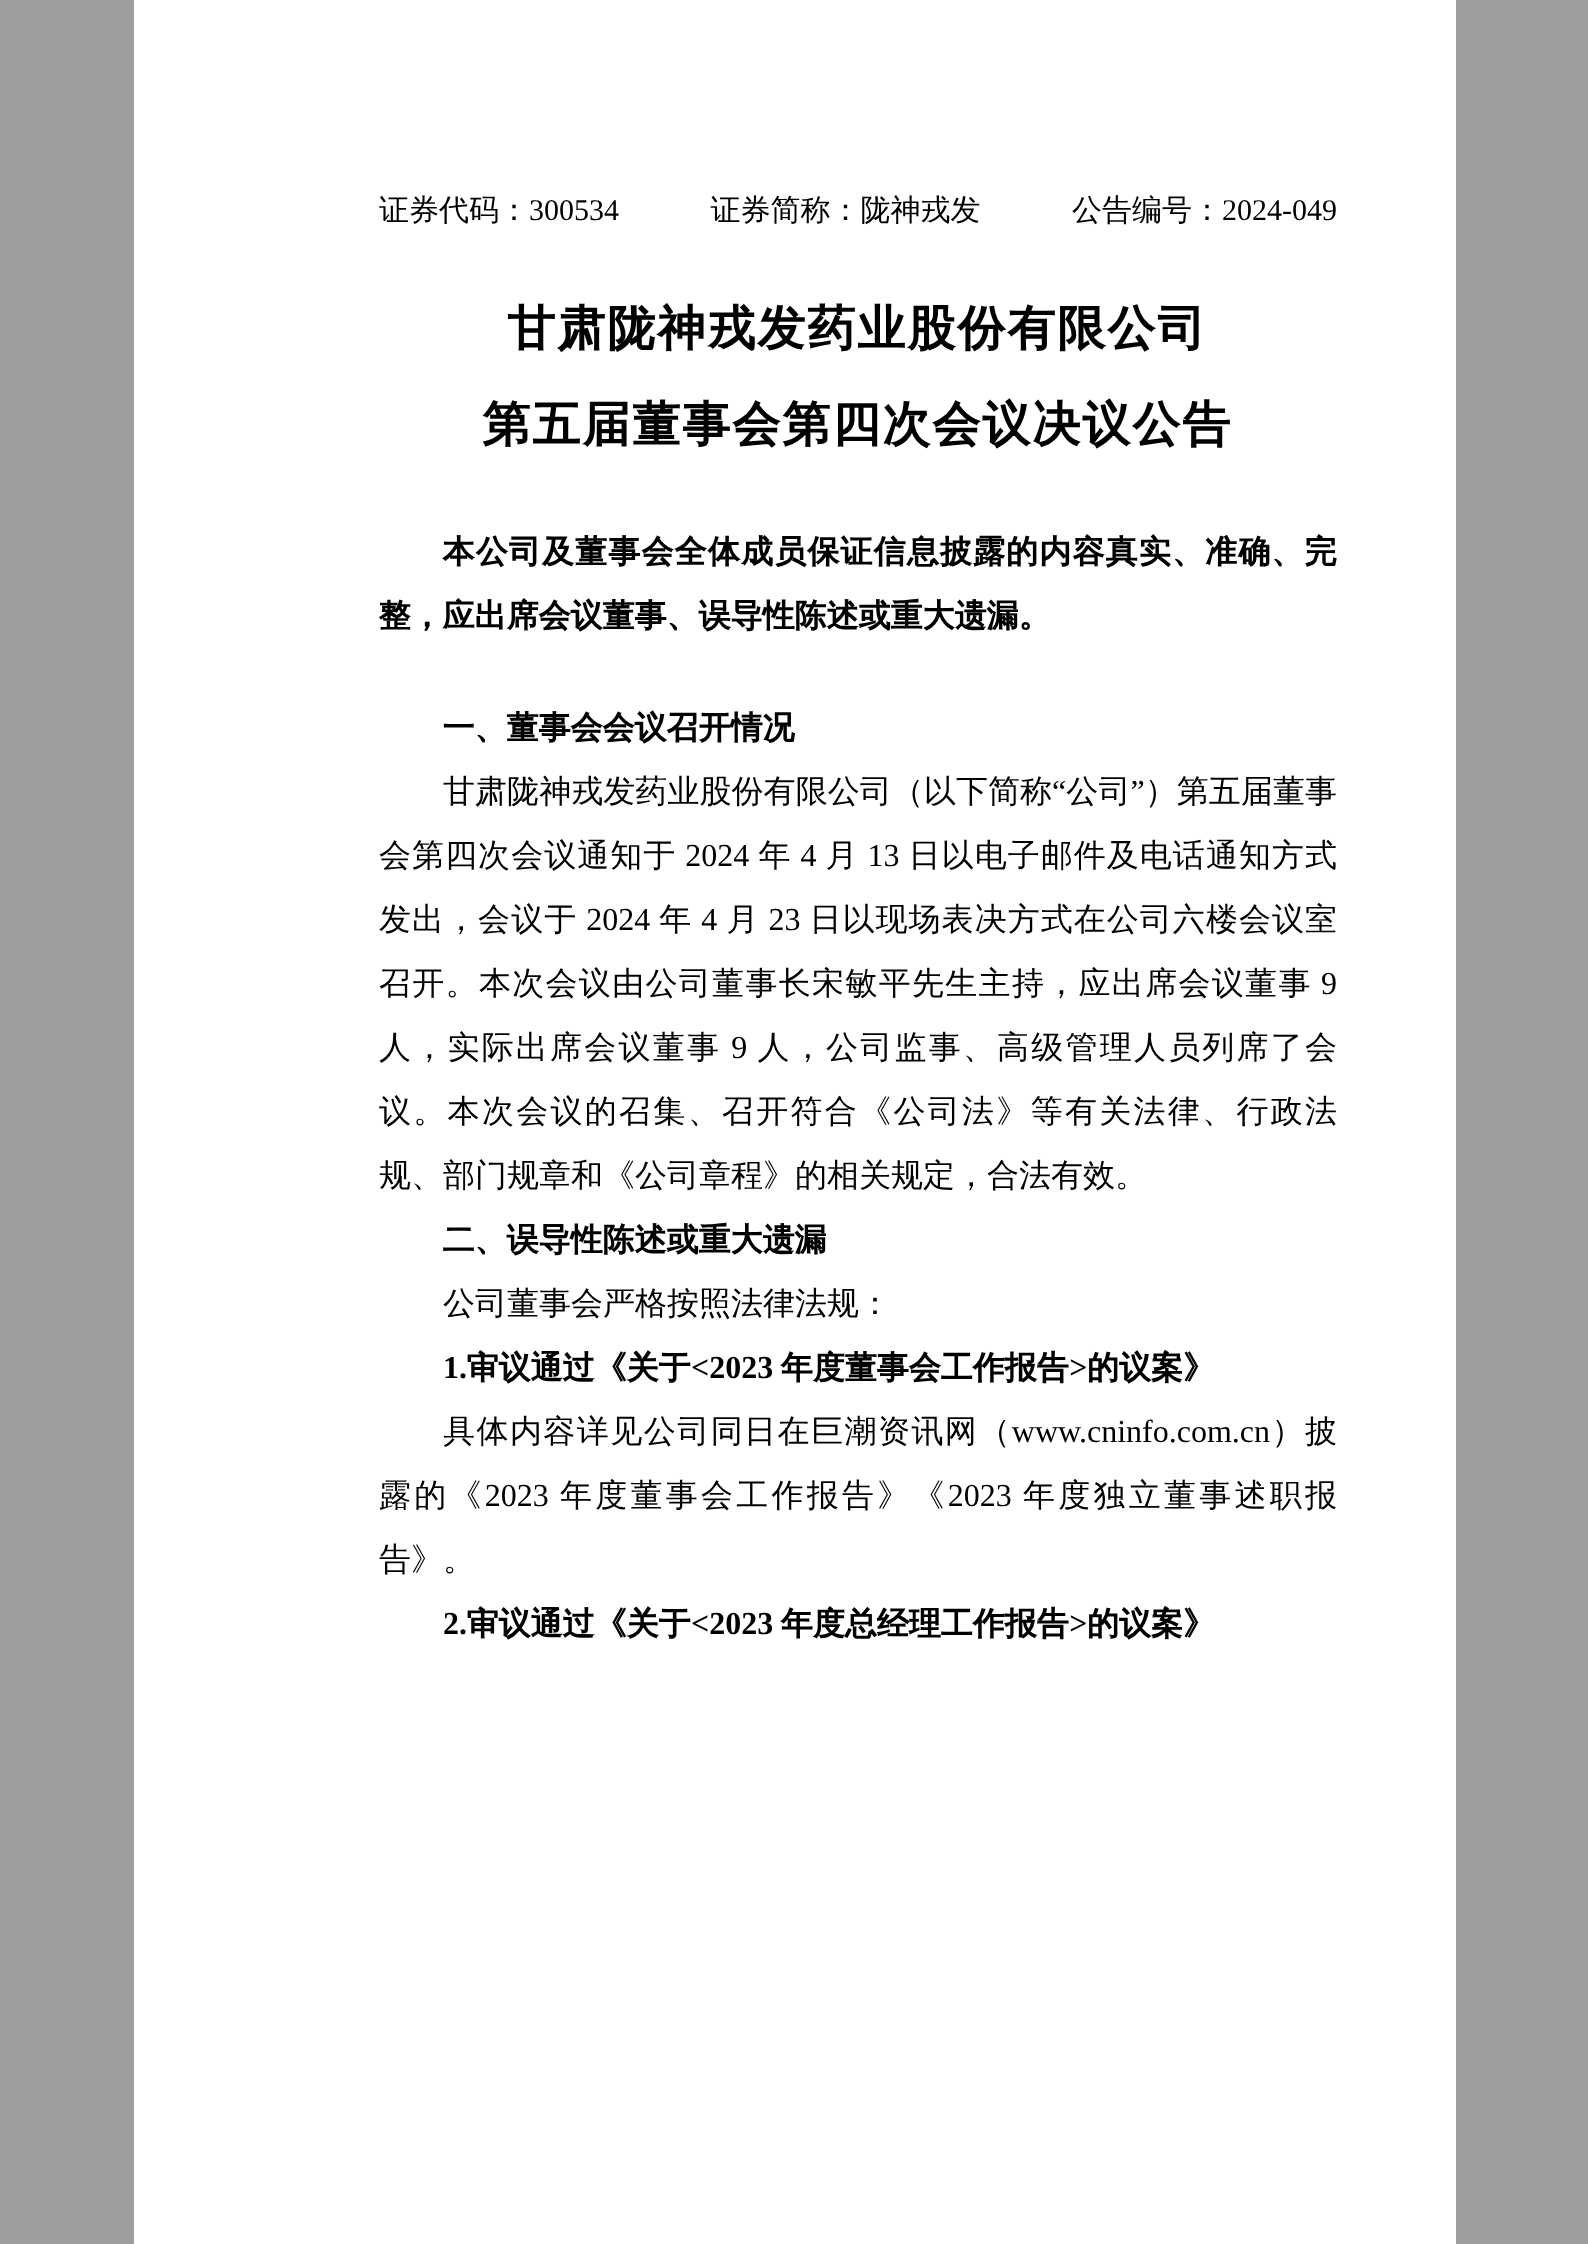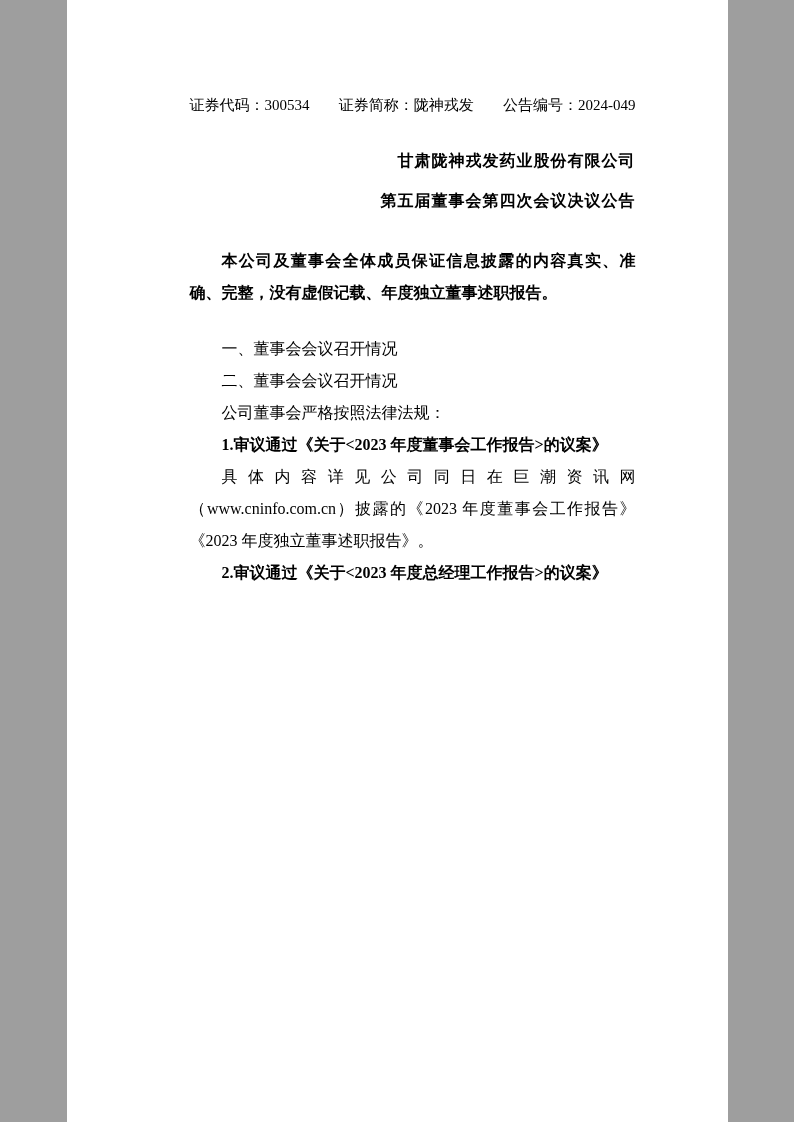--- a/index.html
+++ b/index.html
@@ -3,54 +3,54 @@
 <meta charset="utf-8">
 <style>
   * { margin: 0; padding: 0; box-sizing: border-box; }
   html, body { background: #9e9e9e; }
   body { font-family: "Liberation Serif", "DejaVu Serif", serif; }
   .page {
     width: 661px;
     height: 1122px;
     margin: 0 auto;
     background: #ffffff;
-    padding: 96px 92px 40px 123px;
+    padding: 96px 59px 40px 123px;
     color: #000000;
     overflow: hidden;
   }
   .doc-header {
     display: flex;
     justify-content: space-between;
     align-items: baseline;
     font-size: 15px;
     margin-bottom: 38px;
   }
   .title {
-    text-align: right;
-    font-size: 16px;
+    text-align: center;
+    font-size: 24px;
     font-weight: bold;
     line-height: 1.0;
     margin-bottom: 24px;
     letter-spacing: 1px;
   }
   .title.second {
     margin-bottom: 0;
   }
   .statement {
     margin-top: 36px;
     font-weight: bold;
   }
   .para, .statement, .heading {
     font-size: 16px;
     line-height: 32px;
     text-align: justify;
     text-indent: 2em;
   }
   .heading {
-    font-weight: normal;
+    font-weight: bold;
     text-align: left;
   }
   .gap-before {
     margin-top: 24px;
   }
   .item-heading {
     font-weight: bold;
   }
 </style>
 </head>
@@ -60,25 +60,26 @@
 
   <div class="doc-header">
     <span>证券代码：300534</span>
     <span>证券简称：陇神戎发</span>
     <span>公告编号：2024-049</span>
   </div>
 
   <div class="title">甘肃陇神戎发药业股份有限公司</div>
   <div class="title second">第五届董事会第四次会议决议公告</div>
 
-  <p class="statement">本公司及董事会全体成员保证信息披露的内容真实、准确、完整，没有虚假记载、年度独立董事述职报告。</p>
+  <p class="statement">本公司及董事会全体成员保证信息披露的内容真实、准确、完整，应出席会议董事、误导性陈述或重大遗漏。</p>
 
   <p class="heading gap-before">一、董事会会议召开情况</p>
+  <p class="para">甘肃陇神戎发药业股份有限公司（以下简称“公司”）第五届董事会第四次会议通知于 2024 年 4 月 13 日以电子邮件及电话通知方式发出，会议于 2024 年 4 月 23 日以现场表决方式在公司六楼会议室召开。本次会议由公司董事长宋敏平先生主持，应出席会议董事 9 人，实际出席会议董事 9 人，公司监事、高级管理人员列席了会议。本次会议的召集、召开符合《公司法》等有关法律、行政法规、部门规章和《公司章程》的相关规定，合法有效。</p>
 
-  <p class="heading">二、董事会会议召开情况</p>
+  <p class="heading">二、误导性陈述或重大遗漏</p>
   <p class="para">公司董事会严格按照法律法规：</p>
 
   <p class="para item-heading">1.审议通过《关于&lt;2023 年度董事会工作报告&gt;的议案》</p>
   <p class="para">具体内容详见公司同日在巨潮资讯网（www.cninfo.com.cn）披露的《2023 年度董事会工作报告》《2023 年度独立董事述职报告》。</p>
 
   <p class="para item-heading">2.审议通过《关于&lt;2023 年度总经理工作报告&gt;的议案》</p>
 
 </div>
 
 </body></html>

